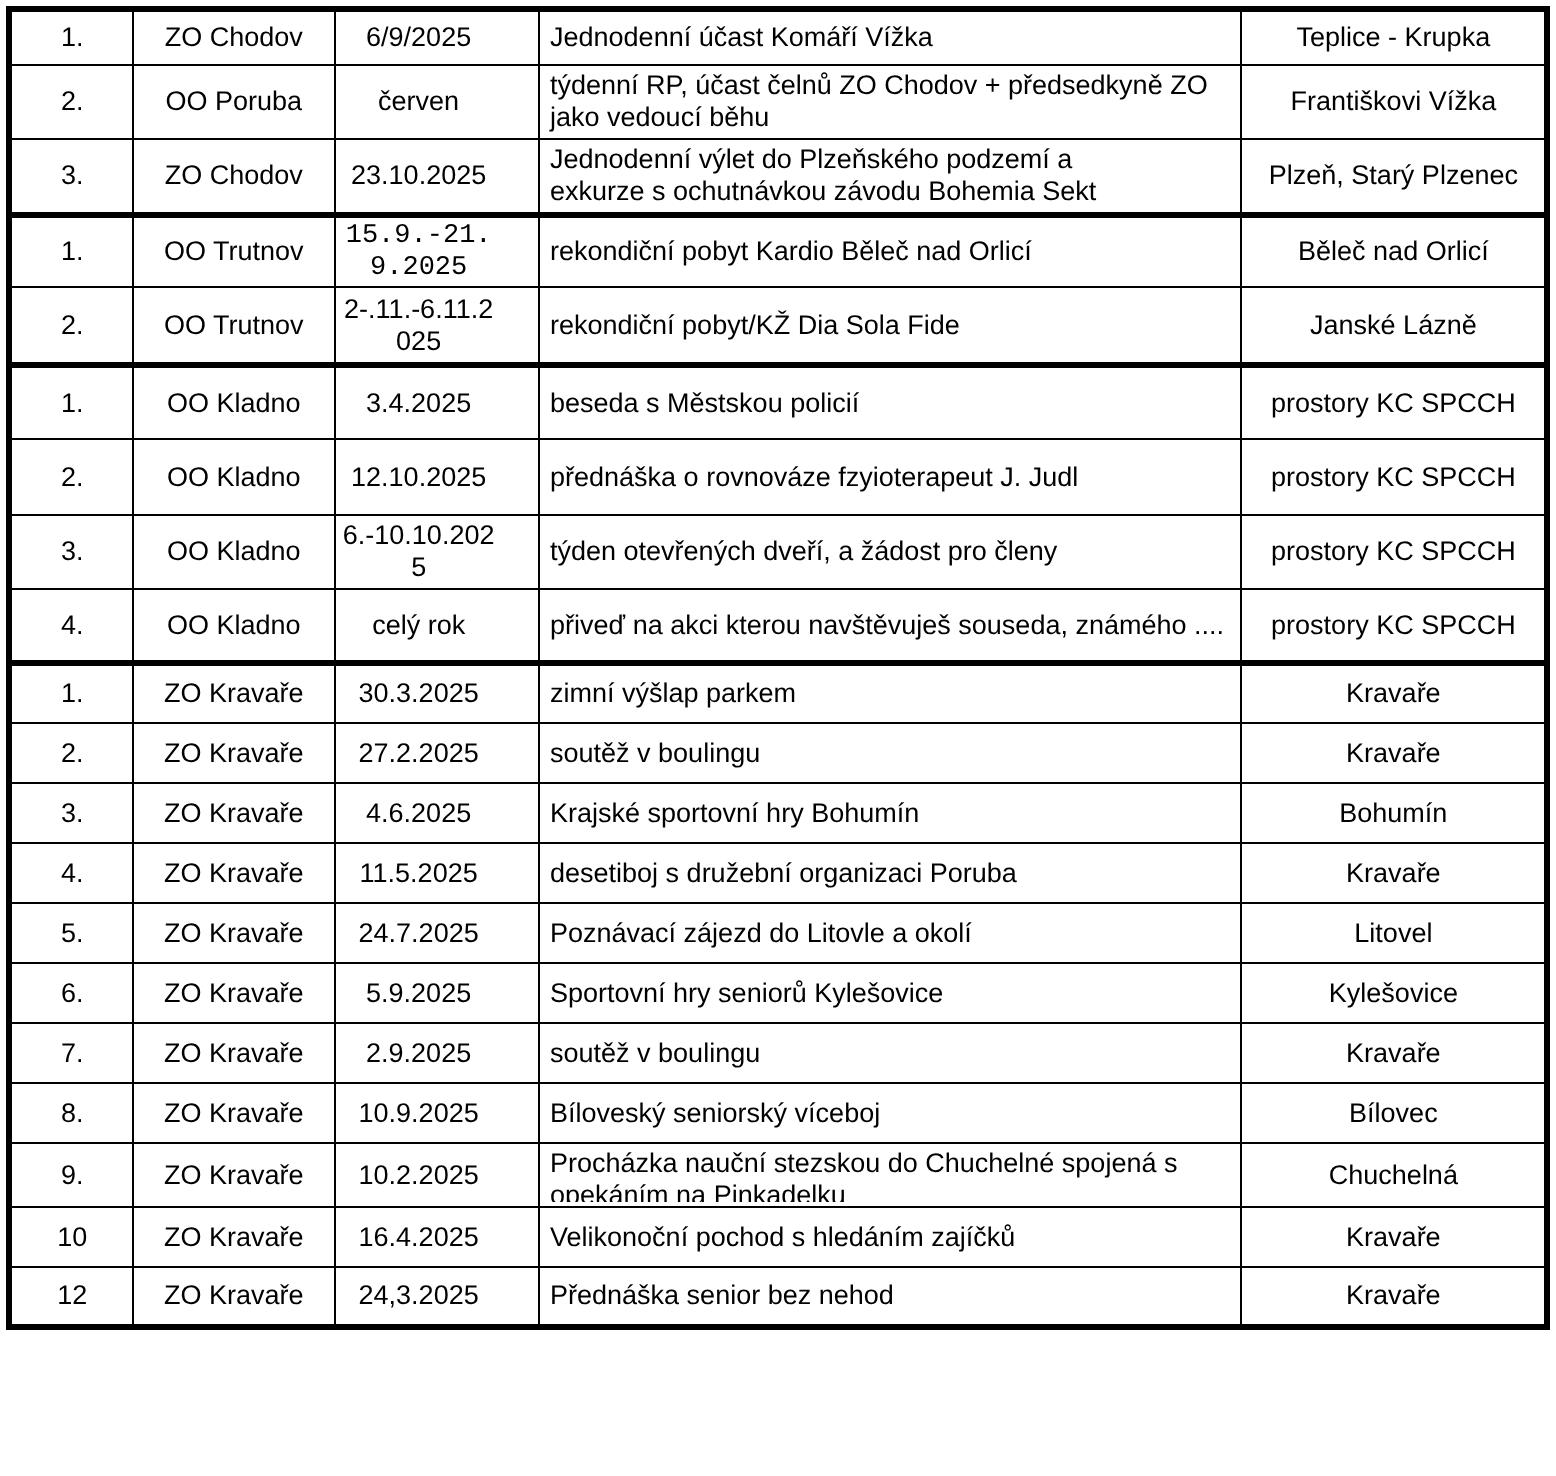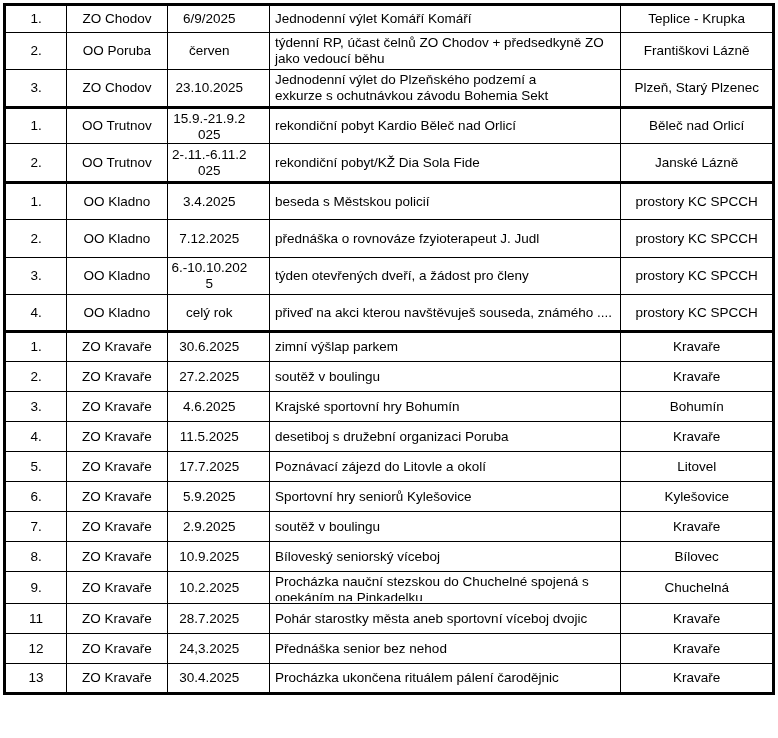--- a/index.html
+++ b/index.html
@@ -30,49 +30,49 @@
   }
   td.num, td.org, td.date, td.loc { text-align: center; }
   td.date { padding-left: 2px; padding-right: 20px; overflow-wrap: anywhere; }
   td.desc {
     text-align: left;
     padding-left: 5px;
     padding-right: 4px;
     white-space: pre-line;
   }
   tr.section-start td { border-top: 3px solid #000; }
-  td.vb { vertical-align: bottom; padding-bottom: 0; }
+  td.vb { vertical-align: bottom; padding-bottom: 0; font-family: Liberation Mono, monospace; }
   .clip { max-height: 27px; overflow: hidden; }
 </style>
 </head>
 <body>
 
 <table class="events">
   <colgroup>
     <col style="width:62px">
     <col style="width:100px">
     <col style="width:102px">
     <col style="width:350px">
     <col style="width:152px">
   </colgroup>
   <tbody id="tbody">
       <tr style="height: 28px;">
         <td class="num">1.</td>
         <td class="org">ZO Chodov</td>
         <td class="date">6/9/2025</td>
-        <td class="desc">Jednodenní výlet Komáří Komáří</td>
+        <td class="desc">Jednodenní účast Komáří Vížka</td>
         <td class="loc">Teplice - Krupka</td>
       </tr>
       <tr style="height: 37px;">
         <td class="num">2.</td>
         <td class="org">OO Poruba</td>
         <td class="date">červen</td>
         <td class="desc">týdenní RP, účast čelnů ZO Chodov + předsedkyně ZO
 jako vedoucí běhu</td>
-        <td class="loc">Františkovi Lázně</td>
+        <td class="loc">Františkovi Vížka</td>
       </tr>
       <tr style="height: 38px;">
         <td class="num">3.</td>
         <td class="org">ZO Chodov</td>
         <td class="date">23.10.2025</td>
         <td class="desc">Jednodenní výlet do Plzeňského podzemí a
 exkurze s ochutnávkou závodu Bohemia Sekt</td>
         <td class="loc">Plzeň, Starý Plzenec</td>
       </tr>
       <tr class="section-start" style="height: 31px;">
@@ -92,42 +92,42 @@
       <tr class="section-start" style="height: 37px;">
         <td class="num">1.</td>
         <td class="org">OO Kladno</td>
         <td class="date">3.4.2025</td>
         <td class="desc">beseda s Městskou policií</td>
         <td class="loc">prostory KC SPCCH</td>
       </tr>
       <tr style="height: 38px;">
         <td class="num">2.</td>
         <td class="org">OO Kladno</td>
-        <td class="date">7.12.2025</td>
+        <td class="date">12.10.2025</td>
         <td class="desc">přednáška o rovnováze fzyioterapeut J. Judl</td>
         <td class="loc">prostory KC SPCCH</td>
       </tr>
       <tr style="height: 37px;">
         <td class="num">3.</td>
         <td class="org">OO Kladno</td>
         <td class="date">6.-10.10.2025</td>
         <td class="desc">týden otevřených dveří, a žádost pro členy</td>
         <td class="loc">prostory KC SPCCH</td>
       </tr>
       <tr style="height: 37px;">
         <td class="num">4.</td>
         <td class="org">OO Kladno</td>
         <td class="date">celý rok</td>
         <td class="desc">přiveď na akci kterou navštěvuješ souseda, známého ....</td>
         <td class="loc">prostory KC SPCCH</td>
       </tr>
       <tr class="section-start" style="height: 30px;">
         <td class="num">1.</td>
         <td class="org">ZO Kravaře</td>
-        <td class="date">30.6.2025</td>
+        <td class="date">30.3.2025</td>
         <td class="desc">zimní výšlap parkem</td>
         <td class="loc">Kravaře</td>
       </tr>
       <tr style="height: 30px;">
         <td class="num">2.</td>
         <td class="org">ZO Kravaře</td>
         <td class="date">27.2.2025</td>
         <td class="desc">soutěž v boulingu</td>
         <td class="loc">Kravaře</td>
       </tr>
@@ -141,21 +141,21 @@
       <tr style="height: 30px;">
         <td class="num">4.</td>
         <td class="org">ZO Kravaře</td>
         <td class="date">11.5.2025</td>
         <td class="desc">desetiboj s družební organizaci Poruba</td>
         <td class="loc">Kravaře</td>
       </tr>
       <tr style="height: 30px;">
         <td class="num">5.</td>
         <td class="org">ZO Kravaře</td>
-        <td class="date">17.7.2025</td>
+        <td class="date">24.7.2025</td>
         <td class="desc">Poznávací zájezd do Litovle a okolí</td>
         <td class="loc">Litovel</td>
       </tr>
       <tr style="height: 30px;">
         <td class="num">6.</td>
         <td class="org">ZO Kravaře</td>
         <td class="date">5.9.2025</td>
         <td class="desc">Sportovní hry seniorů Kylešovice</td>
         <td class="loc">Kylešovice</td>
       </tr>
@@ -175,34 +175,27 @@
       </tr>
       <tr style="height: 30px;">
         <td class="num">9.</td>
         <td class="org">ZO Kravaře</td>
         <td class="date">10.2.2025</td>
         <td class="desc"><div class="clip">Procházka nauční stezskou do Chuchelné spojená s
 opekáním na Pinkadelku</div></td>
         <td class="loc">Chuchelná</td>
       </tr>
       <tr style="height: 30px;">
-        <td class="num">11</td>
-        <td class="org">ZO Kravaře</td>
-        <td class="date">28.7.2025</td>
-        <td class="desc">Pohár starostky města aneb sportovní víceboj dvojic</td>
+        <td class="num">10</td>
+        <td class="org">ZO Kravaře</td>
+        <td class="date">16.4.2025</td>
+        <td class="desc">Velikonoční pochod s hledáním zajíčků</td>
         <td class="loc">Kravaře</td>
       </tr>
       <tr style="height: 30px;">
         <td class="num">12</td>
         <td class="org">ZO Kravaře</td>
         <td class="date">24,3.2025</td>
         <td class="desc">Přednáška senior bez nehod</td>
-        <td class="loc">Kravaře</td>
-      </tr>
-      <tr style="height: 30px;">
-        <td class="num">13</td>
-        <td class="org">ZO Kravaře</td>
-        <td class="date">30.4.2025</td>
-        <td class="desc">Procházka ukončena rituálem pálení čarodějnic</td>
         <td class="loc">Kravaře</td>
       </tr>
     </tbody>
 </table>
 
 </body></html>

